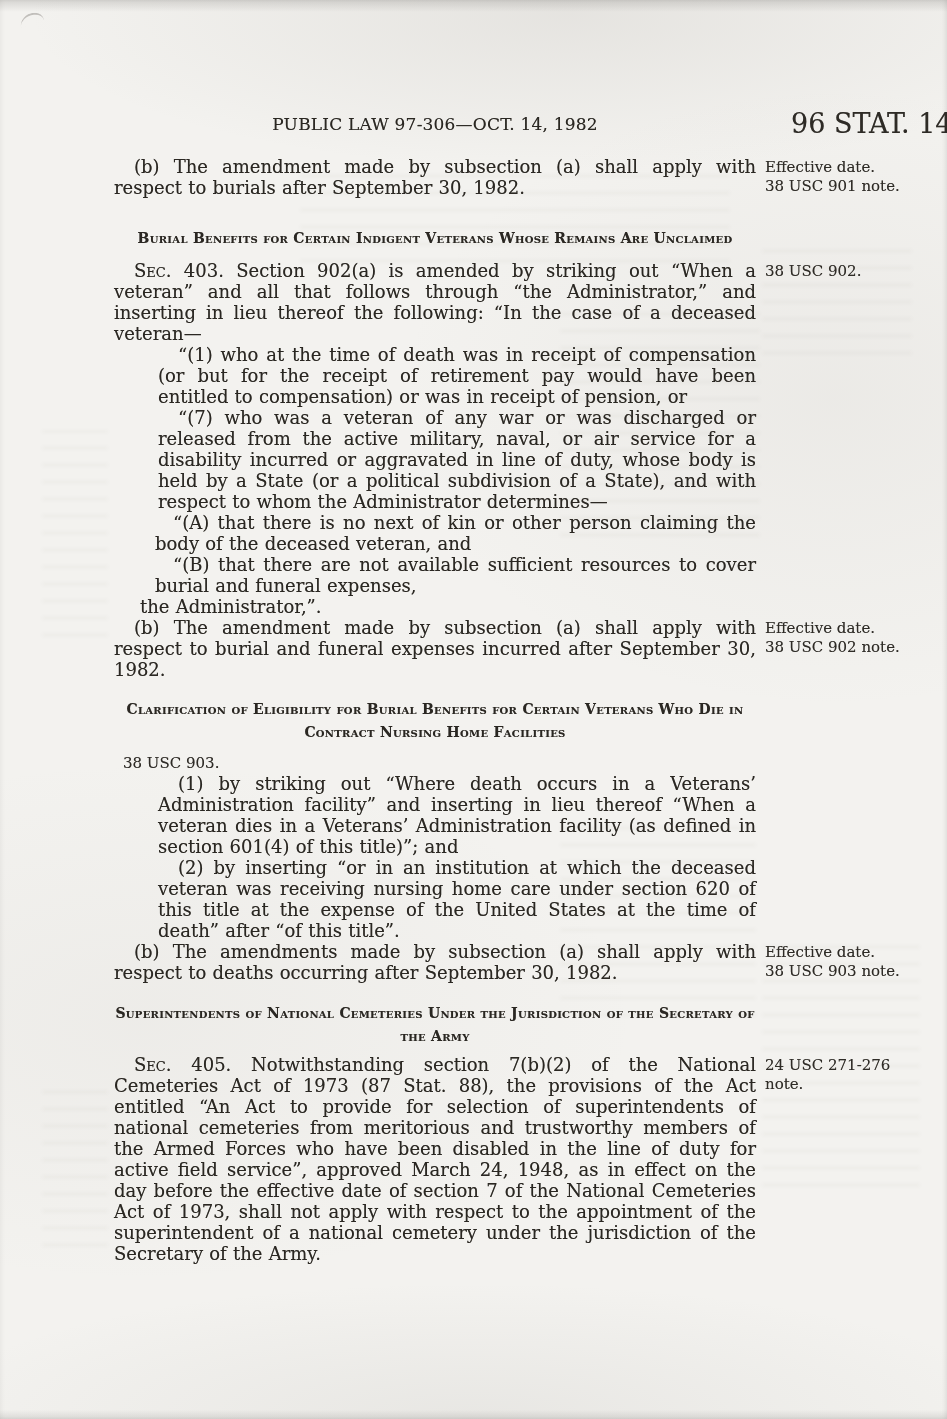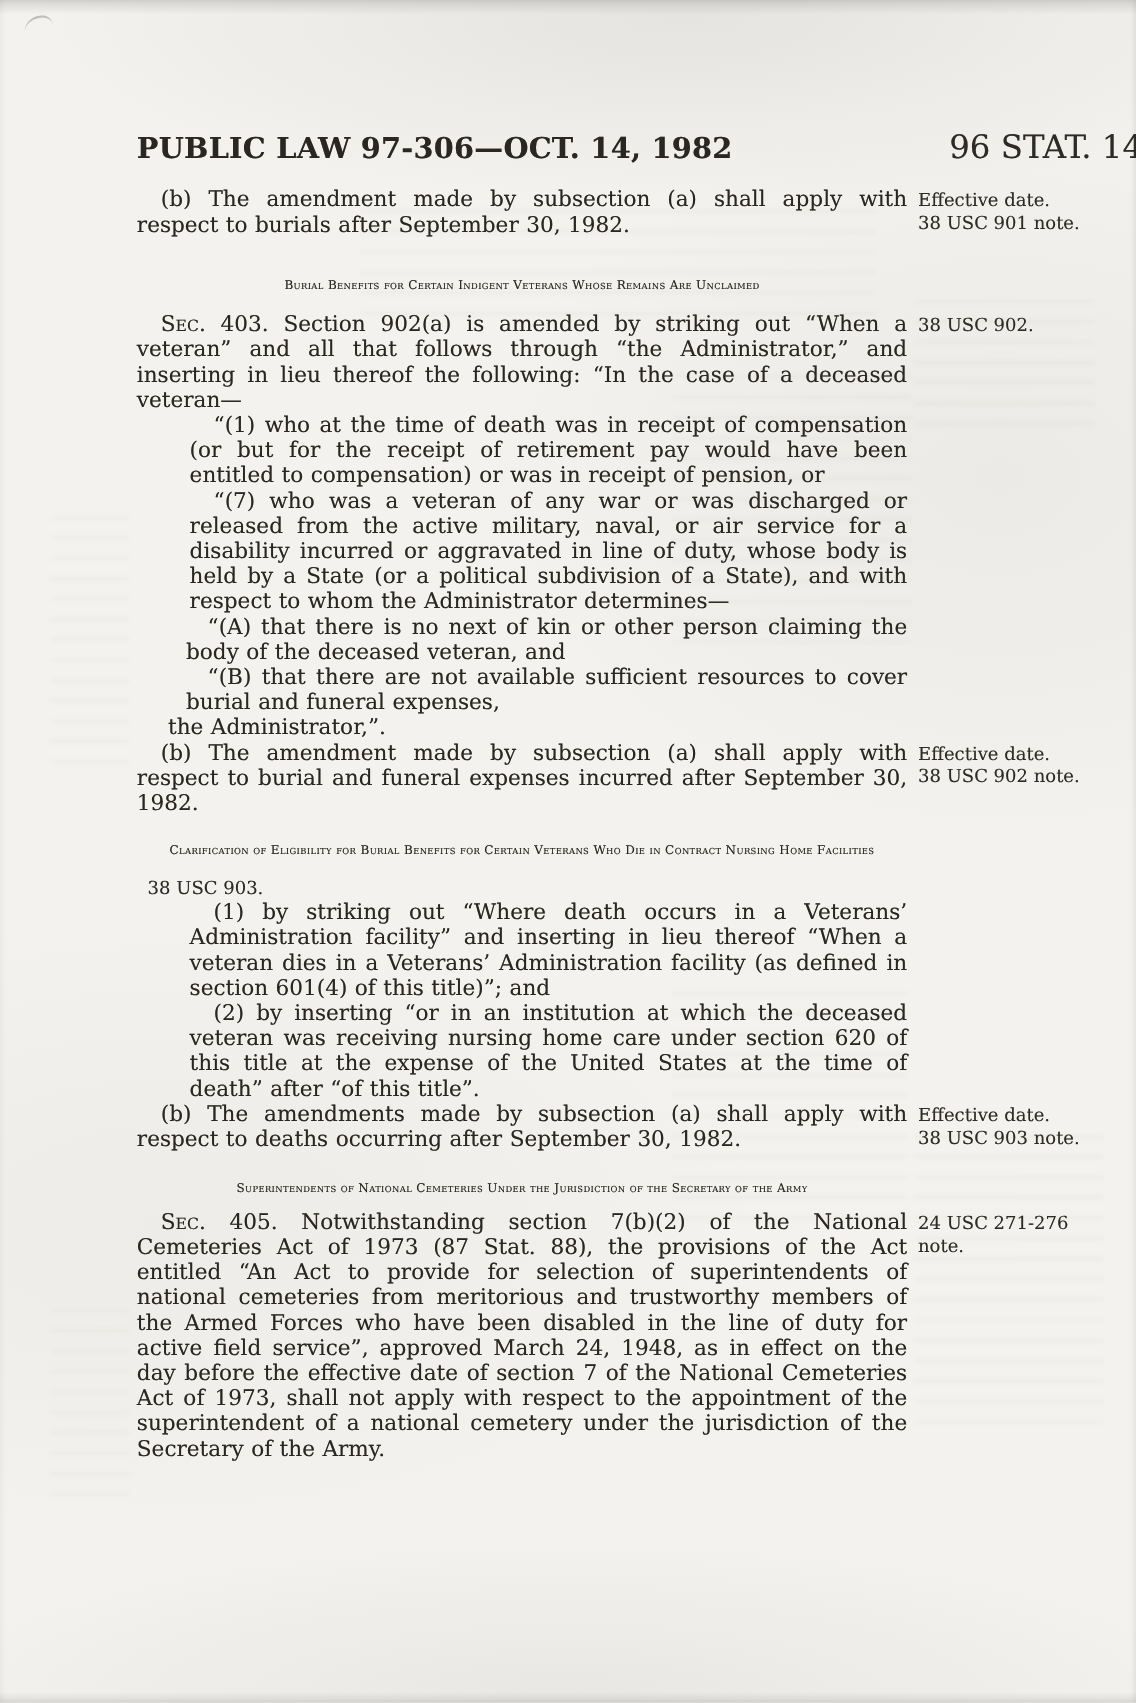--- a/index.html
+++ b/index.html
@@ -83,25 +83,24 @@
     margin-left: 9px;
     padding-top: 2px;
     font-size: 15px;
     line-height: 19px;
     color: #2e2b26;
     text-shadow: 0 0 0.4px rgba(46,43,38,0.4);
   }
 
   
   .row-header .main {
-    text-align: left;
-    font-size: 24px;
+    text-align: center;
+    font-size: 17px;
     line-height: 24px;
     letter-spacing: 0.2px;
-    font-weight: bold;
   }
   .stat-ref {
     font-size: 27px;
     line-height: 24px;
     white-space: nowrap;
     padding-left: 26px;
     padding-top: 0;
   }
 
   
@@ -114,22 +113,22 @@
   .lvl1 { margin-left: 44px; text-indent: 20px; }
   .lvl2 { margin-left: 41px; text-indent: 18px; }
   .flush { text-indent: 0; margin-left: 26px; }
   .sc { font-variant: small-caps; }
 
   
   .sec-heading {
     margin: 0;
     text-align: center;
     font-variant: small-caps;
-    font-weight: 400;
-    font-size: 10px;
+    font-weight: 700;
+    font-size: 14px;
     line-height: 23px;
     letter-spacing: 0.3px;
   }
 
   
   .row-p1   { margin-top: 20px; }
   .row-h1   { margin-top: 29px; margin-bottom: 10px; }
   .row-h2   { margin-top: 18px; margin-bottom: 8px; align-items: center; }
   .row-h3   { margin-top: 19px; margin-bottom: 4px; flex-direction: column; }
 </style>

